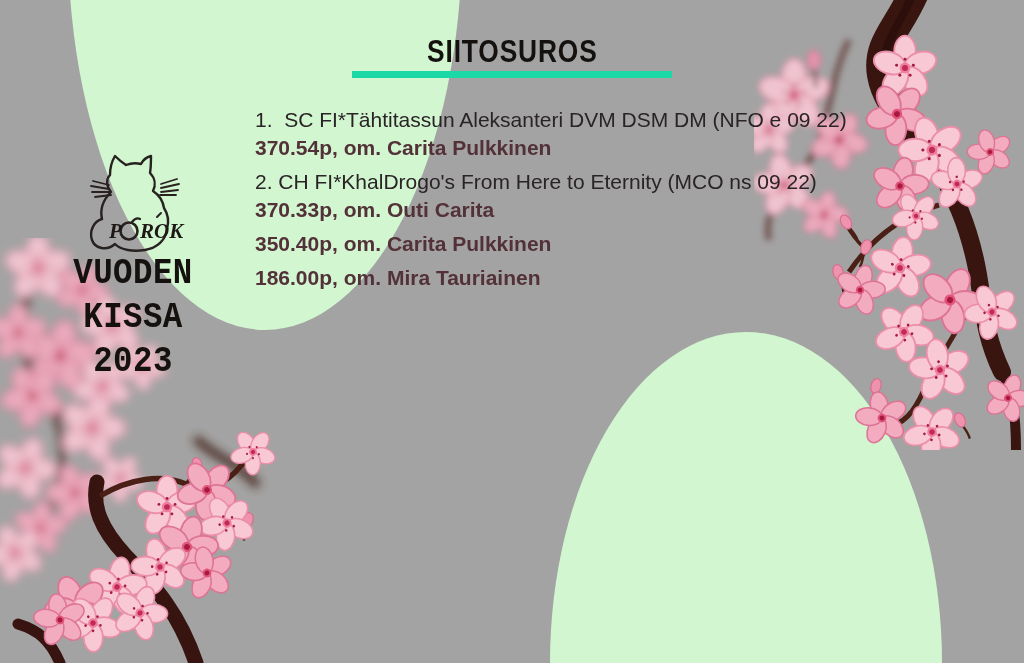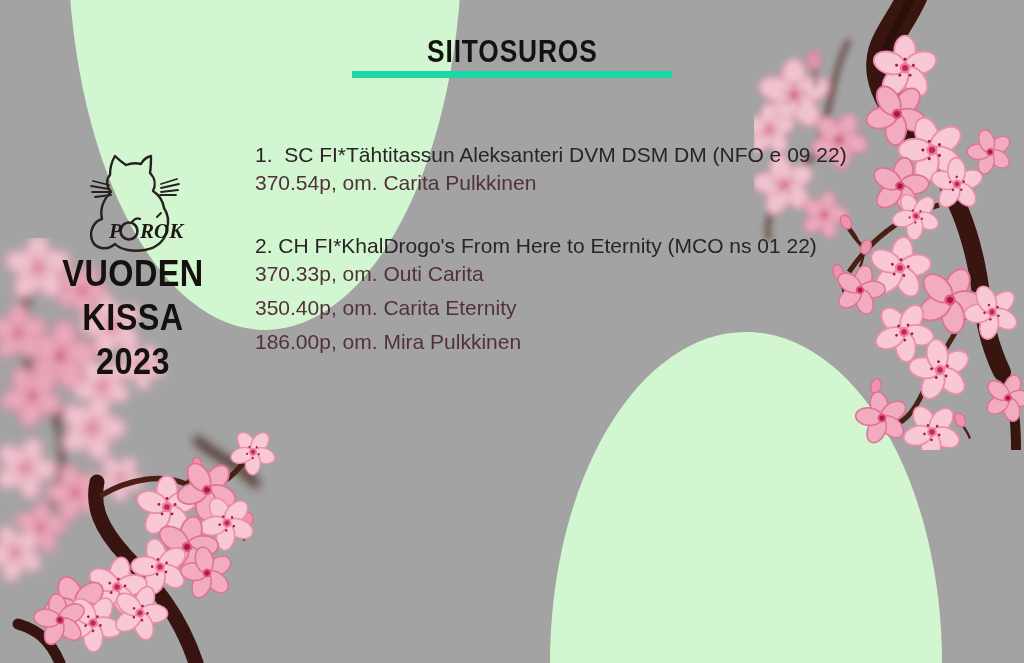--- a/index.html
+++ b/index.html
@@ -8,24 +8,24 @@
   .blob{position:absolute;background:#d2f6d0;border-radius:50%;z-index:0;}
   .blob.tl{left:68px;top:-450px;width:394px;height:780px;}
   .blob.dome{left:550px;top:332px;width:392px;height:662px;}
   .title-wrap{position:absolute;left:0;right:0;top:34px;text-align:center;z-index:3;}
   .title{display:inline-block;font-size:31px;font-weight:800;letter-spacing:1px;color:#14110f;
          transform:scaleX(.85);}
   .underline{position:absolute;left:352px;top:71px;width:320px;height:7px;background:#1bd8a7;z-index:3;}
   .results{position:absolute;left:255px;top:106px;z-index:3;}
   .result{margin-bottom:6px;}
   .result p{margin:0;line-height:28px;font-size:21px;white-space:pre;}
-  .result .name{color:#2a2427;margin-top:35px;}
-  .result .owner{color:#533139;}
+  .result .name{color:#2a2427;}
+  .result .owner{color:#533139;font-weight:bold;}
   .award{position:absolute;left:33px;top:252px;width:200px;text-align:center;z-index:3;
-         color:#14110f;font-weight:800;}
+         color:#14110f;font-weight:800;font-family:Liberation Mono, monospace;}
   .award div{font-size:36px;line-height:44px;transform:scaleX(.9);letter-spacing:.5px;}
   .logo-svg{position:absolute;left:85px;top:148px;width:115px;height:110px;z-index:3;}
   .blossom-tr{position:absolute;right:0;top:0;width:270px;height:450px;z-index:2;}
   .blossom-bl{position:absolute;left:0;top:238px;width:300px;height:425px;z-index:2;}
 </style>
 </head>
 <body>
 
 <div class="stage">
 
@@ -194,24 +194,24 @@
     <div>KISSA</div>
     <div>2023</div>
   </div>
 
   <div class="results">
     <div class="result">
       <p class="name">1.  SC FI*Tähtitassun Aleksanteri DVM DSM DM (NFO e 09 22)</p>
       <p class="owner">370.54p, om. Carita Pulkkinen</p>
     </div>
     <div class="result">
-      <p class="name">2. CH FI*KhalDrogo's From Here to Eternity (MCO ns 01 22)</p>
+      <p class="name">2. CH FI*KhalDrogo's From Here to Eternity (MCO ns 09 22)</p>
       <p class="owner">370.33p, om. Outi Carita</p>
     </div>
     <div class="result">
-      <p class="owner">350.40p, om. Carita Eternity</p>
-    </div>
-    <div class="result">
-      <p class="owner">186.00p, om. Mira Pulkkinen</p>
+      <p class="owner">350.40p, om. Carita Pulkkinen</p>
+    </div>
+    <div class="result">
+      <p class="owner">186.00p, om. Mira Tauriainen</p>
     </div>
   </div>
 
 </div>
 
 </body></html>

